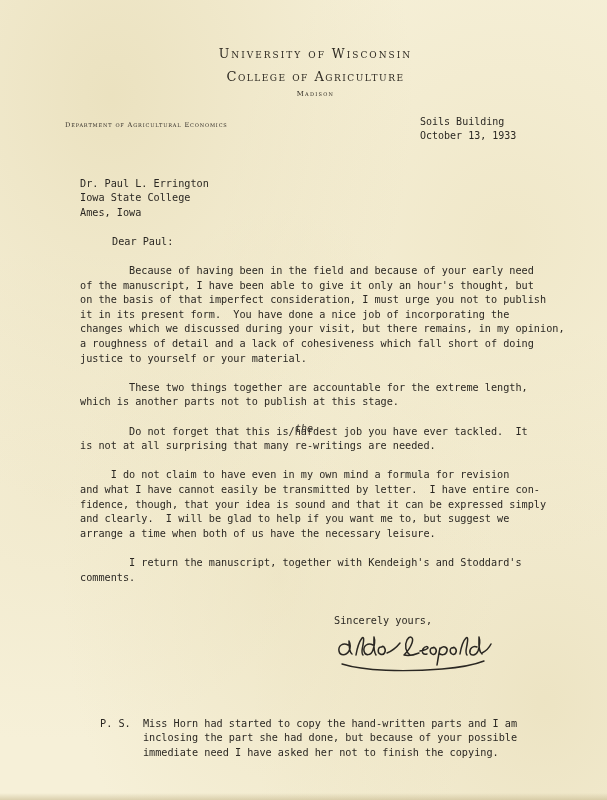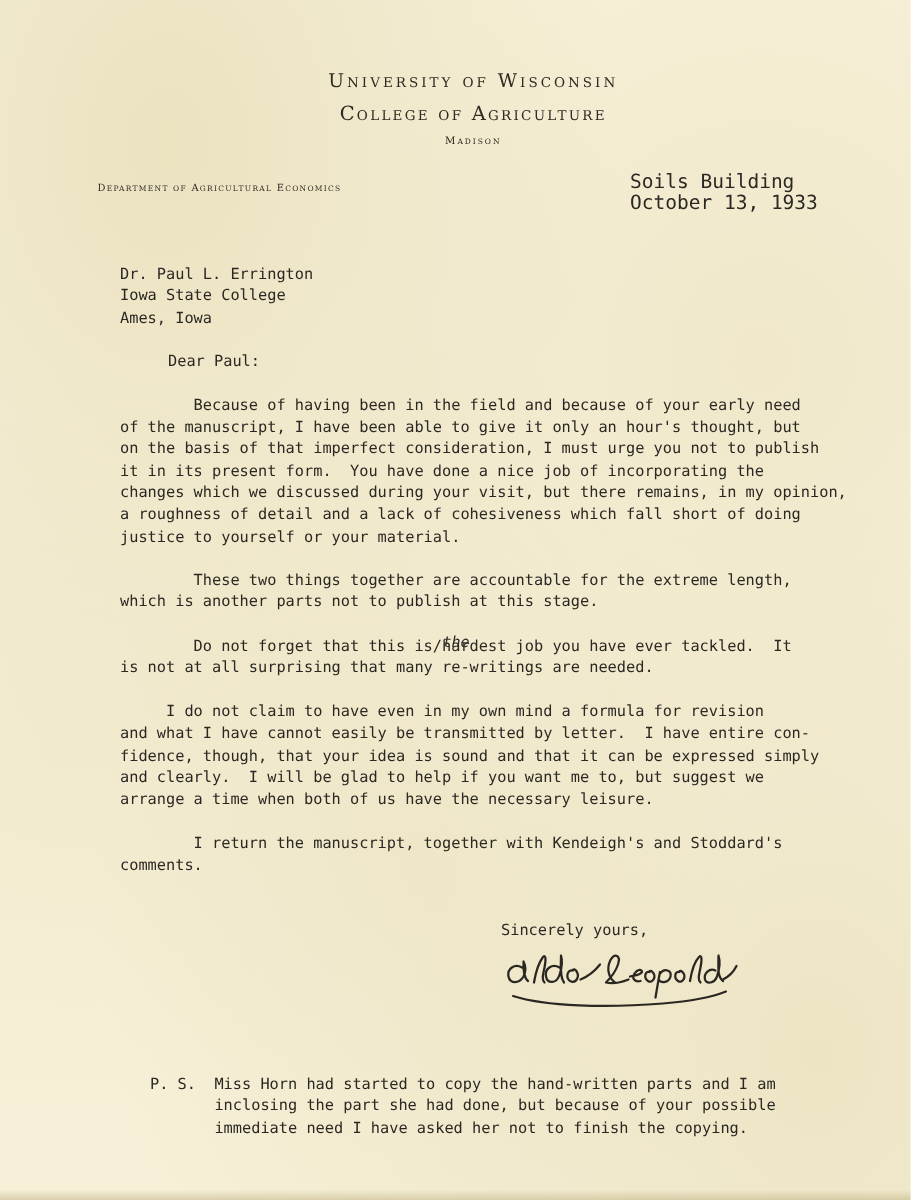--- a/index.html
+++ b/index.html
@@ -99,21 +99,21 @@
     letter-spacing: 0.85px;
     color: #35302६;
     color: #35302a;
     white-space: nowrap;
   }
 
   .dateblock {
     position: absolute;
     left: 408px;
     top: 0;
-    font-size: 13px;
+    font-size: 10px;
     line-height: 14.5px;
     color: #2b2823;
     white-space: pre;
   }
 
   
   .tw {
     font-family: "DejaVu Sans Mono", monospace;
     font-size: 10.2px;
     line-height: 14.6px;

